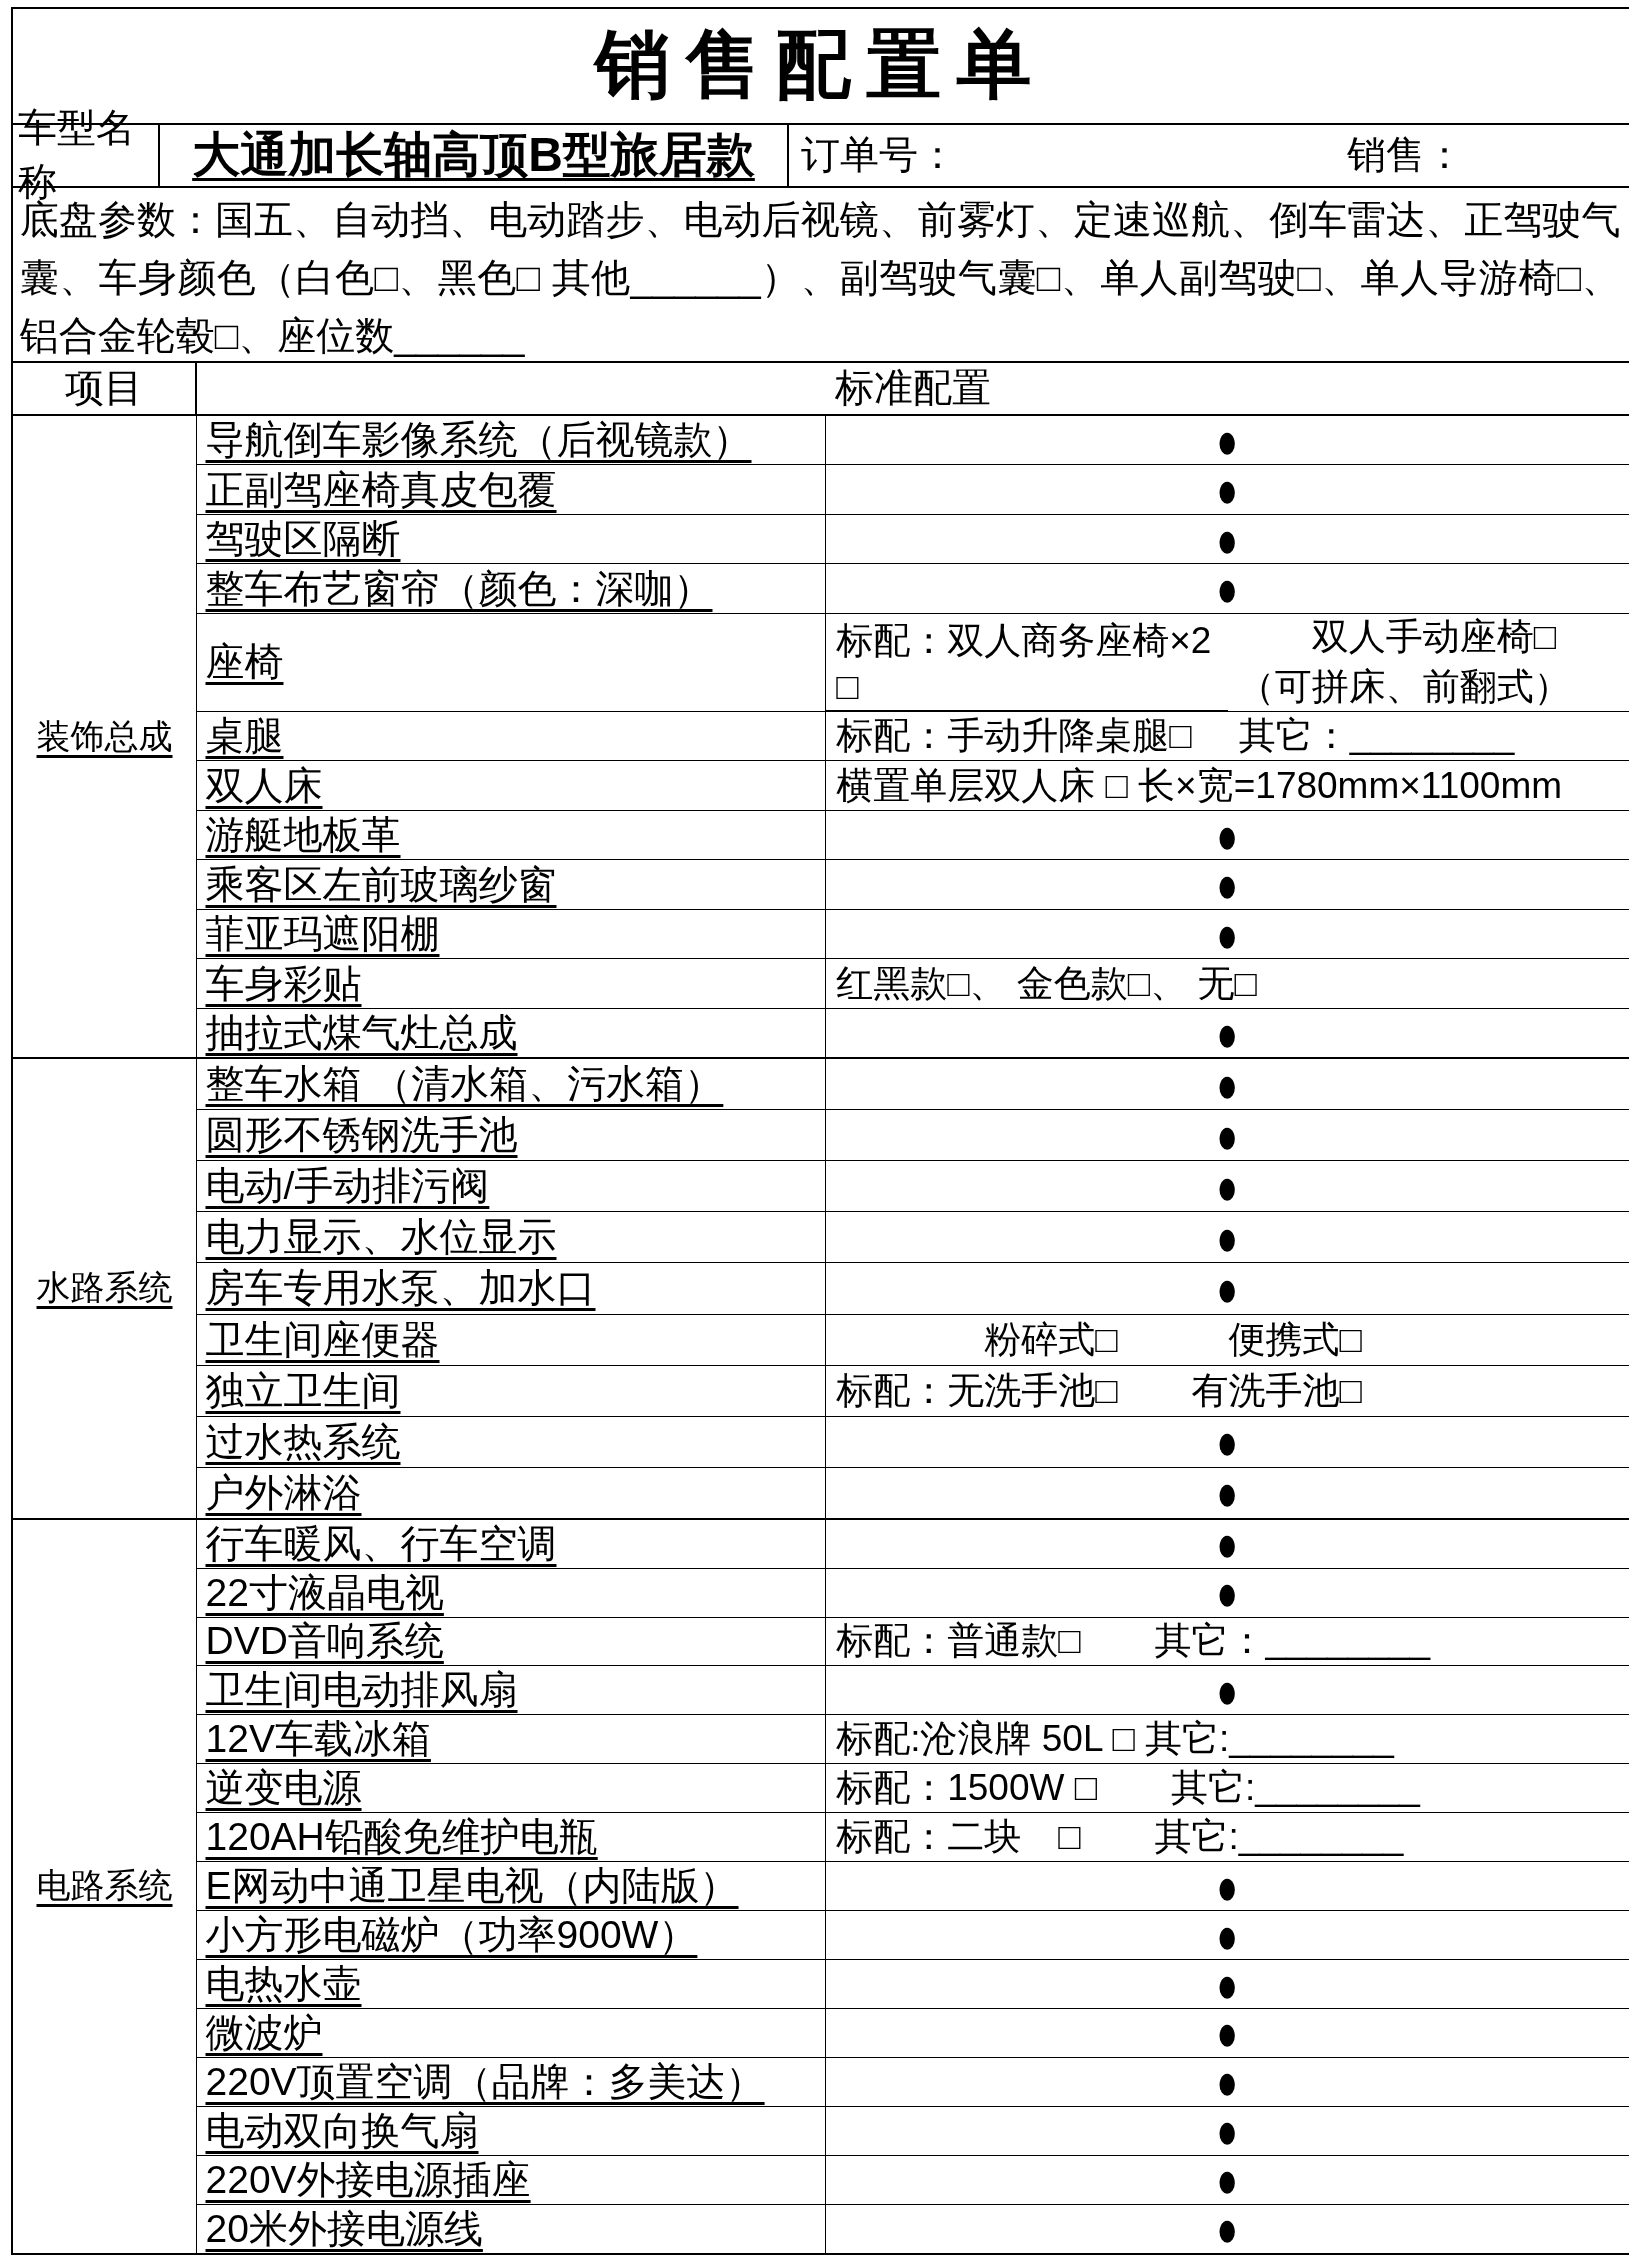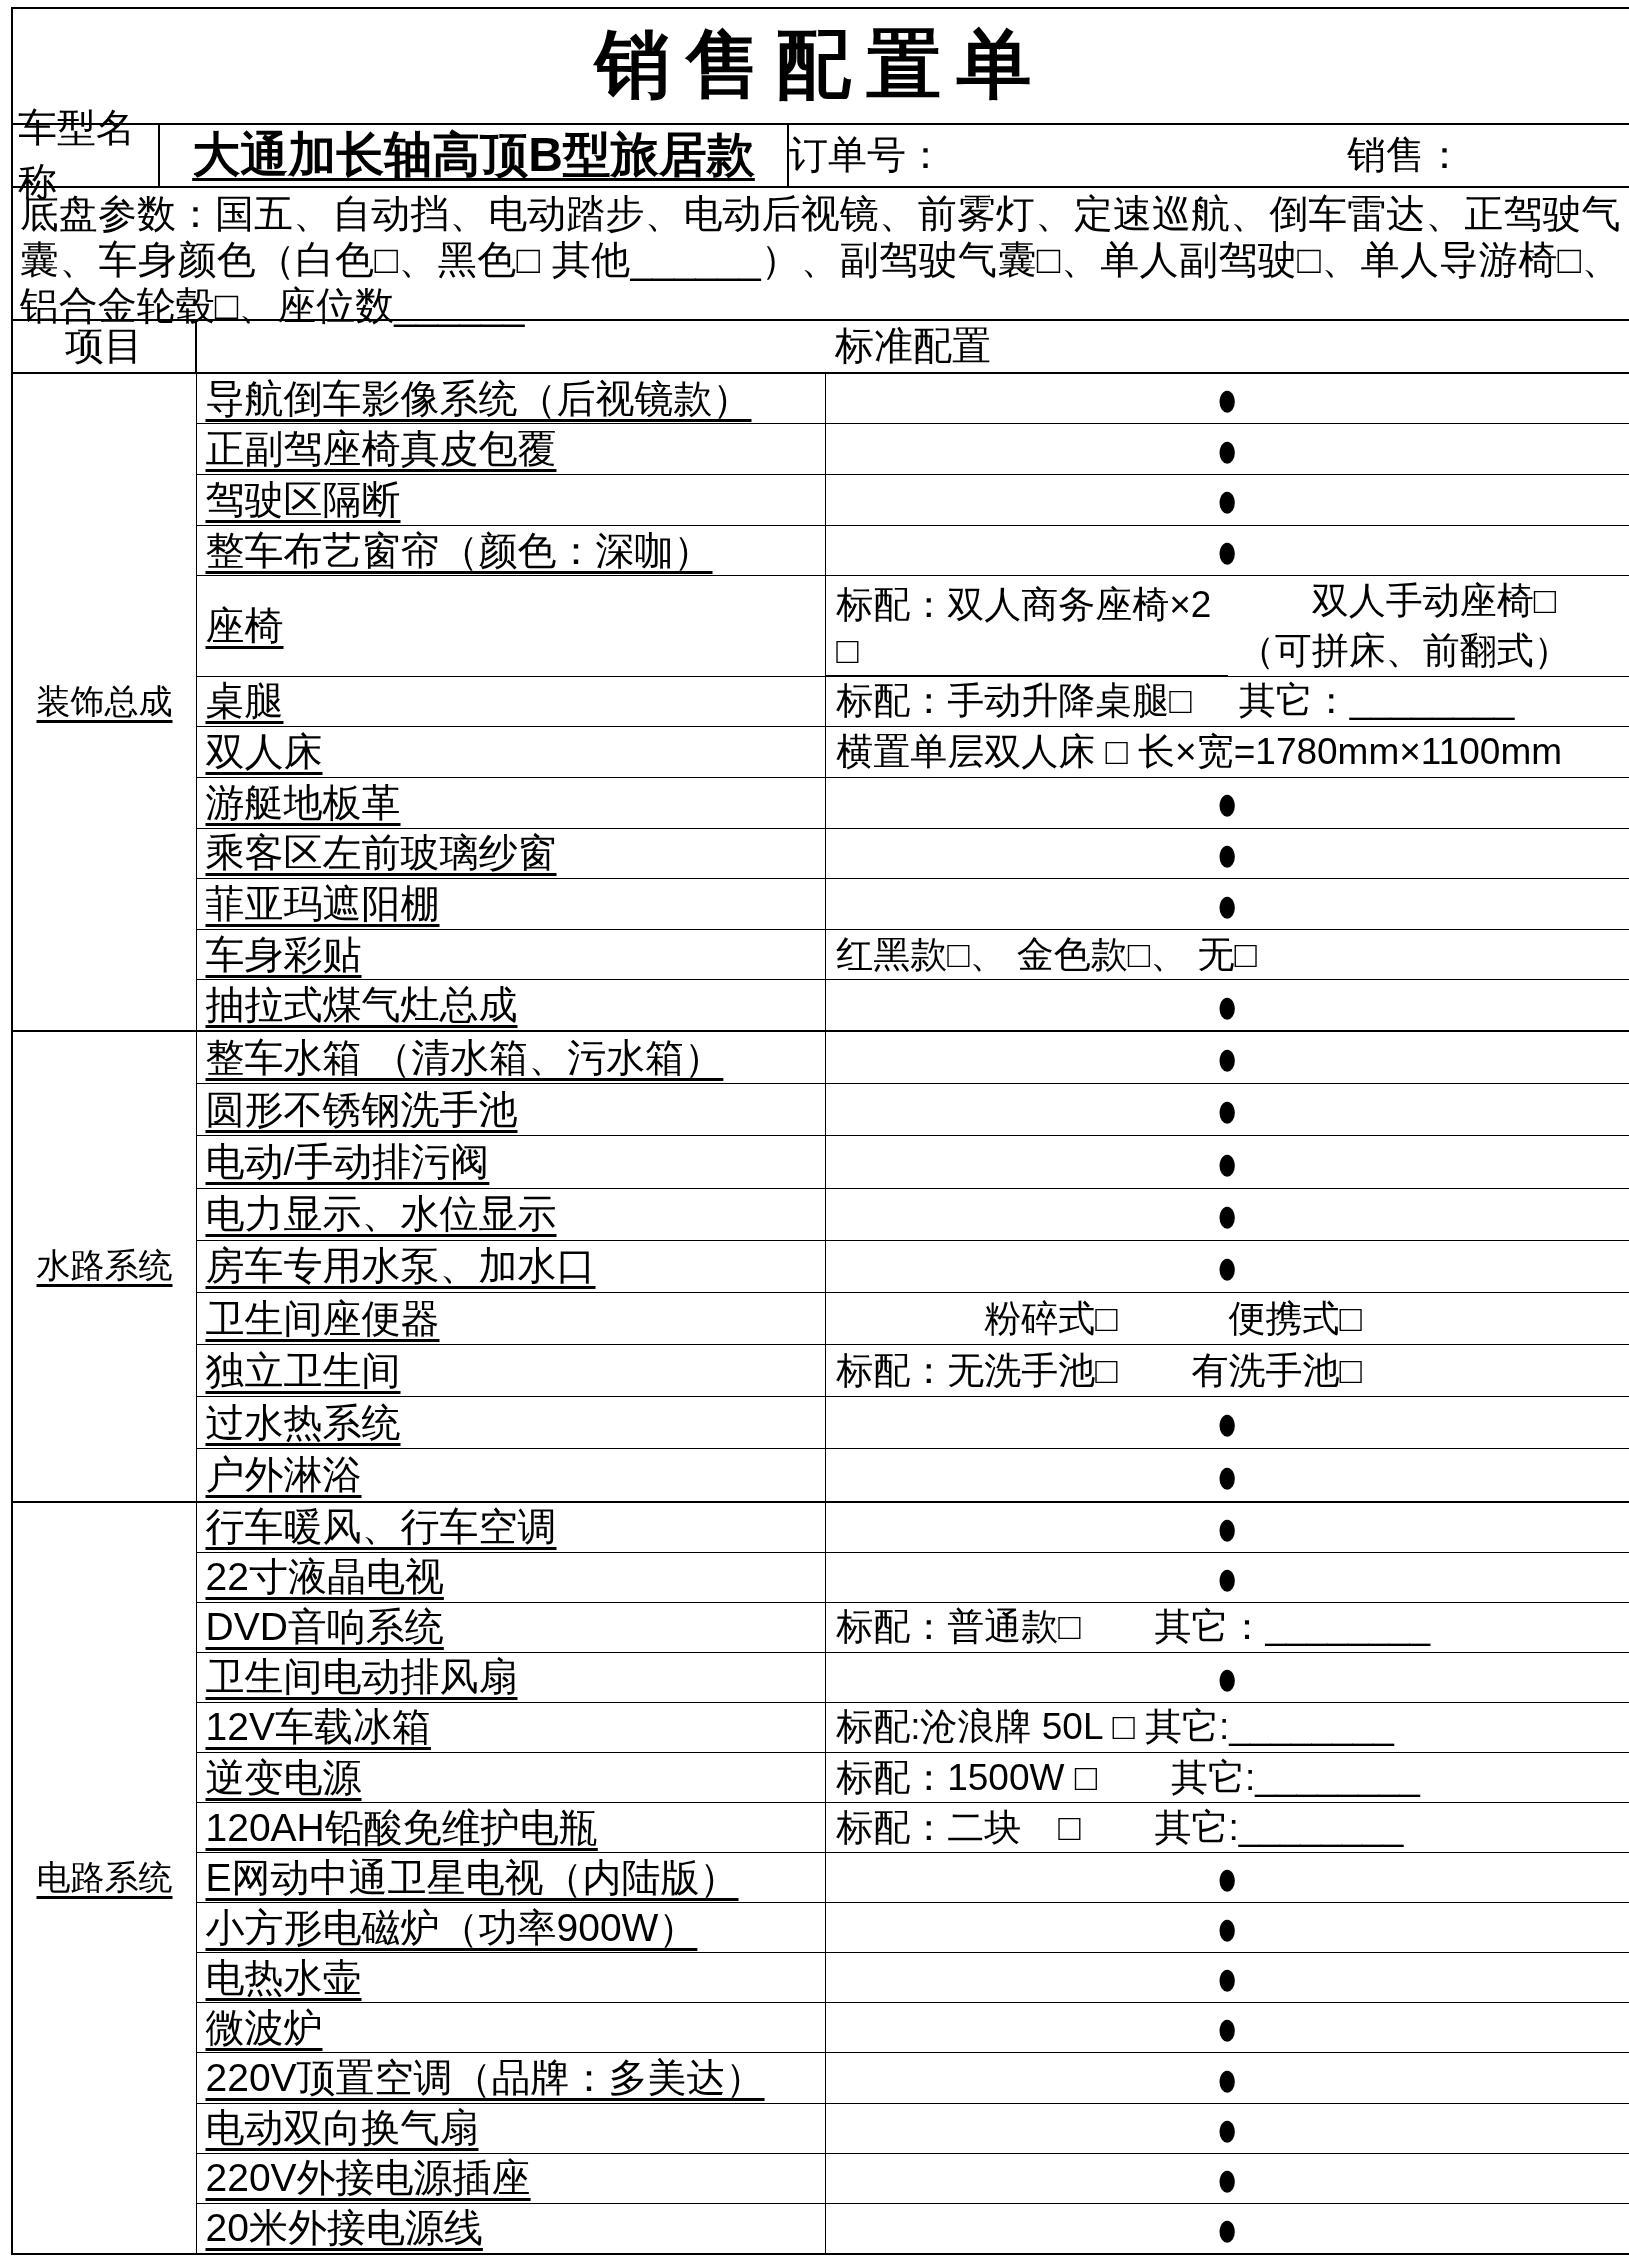--- a/index.html
+++ b/index.html
@@ -24,26 +24,26 @@
     font-size:75px; font-weight:bold; letter-spacing:15.3px;
   }
   .hrow {
     height:63px; border-bottom:2.5px solid #000;
     display:flex; align-items:stretch;
   }
   .cell { display:flex; align-items:center; }
   .c-a { width:147px; border-right:2.5px solid #000; padding-left:5.1px; font-size:39px; }
   .c-b { width:629px; border-right:2.5px solid #000; justify-content:center;
          font-size:48px; font-weight:bold; }
-  .c-c { flex:1; font-size:39px; }
+  .c-c { flex:1; padding-left:12px; font-size:39px; }
   .sales-label { margin-left:auto; margin-right:165px; }
   .chassis {
-    height:133px; border-bottom:2.5px solid #000;
+    height:175px; border-bottom:2.5px solid #000;
     padding:3.4px 8.5px 6.8px 6.8px;
-    font-size:39px; line-height:46px;
+    font-size:39px; line-height:58px;
     text-align:justify;
   }
   .hrow2 { height:53px; border-bottom:2.5px solid #000; display:flex; font-size:39px; }
   .h2-a { width:184px; border-right:2.5px solid #000; display:flex; align-items:center; justify-content:center; }
   .h2-b { flex:1; display:flex; align-items:center; justify-content:center; }
   .items { flex:1; display:flex; flex-direction:column; min-height:0; }
   .section { display:flex; min-height:0; border-bottom:2.5px solid #000; }
   .section:last-child { border-bottom:none; }
   .cat {
     width:184px; border-right:1.7px solid #000;

